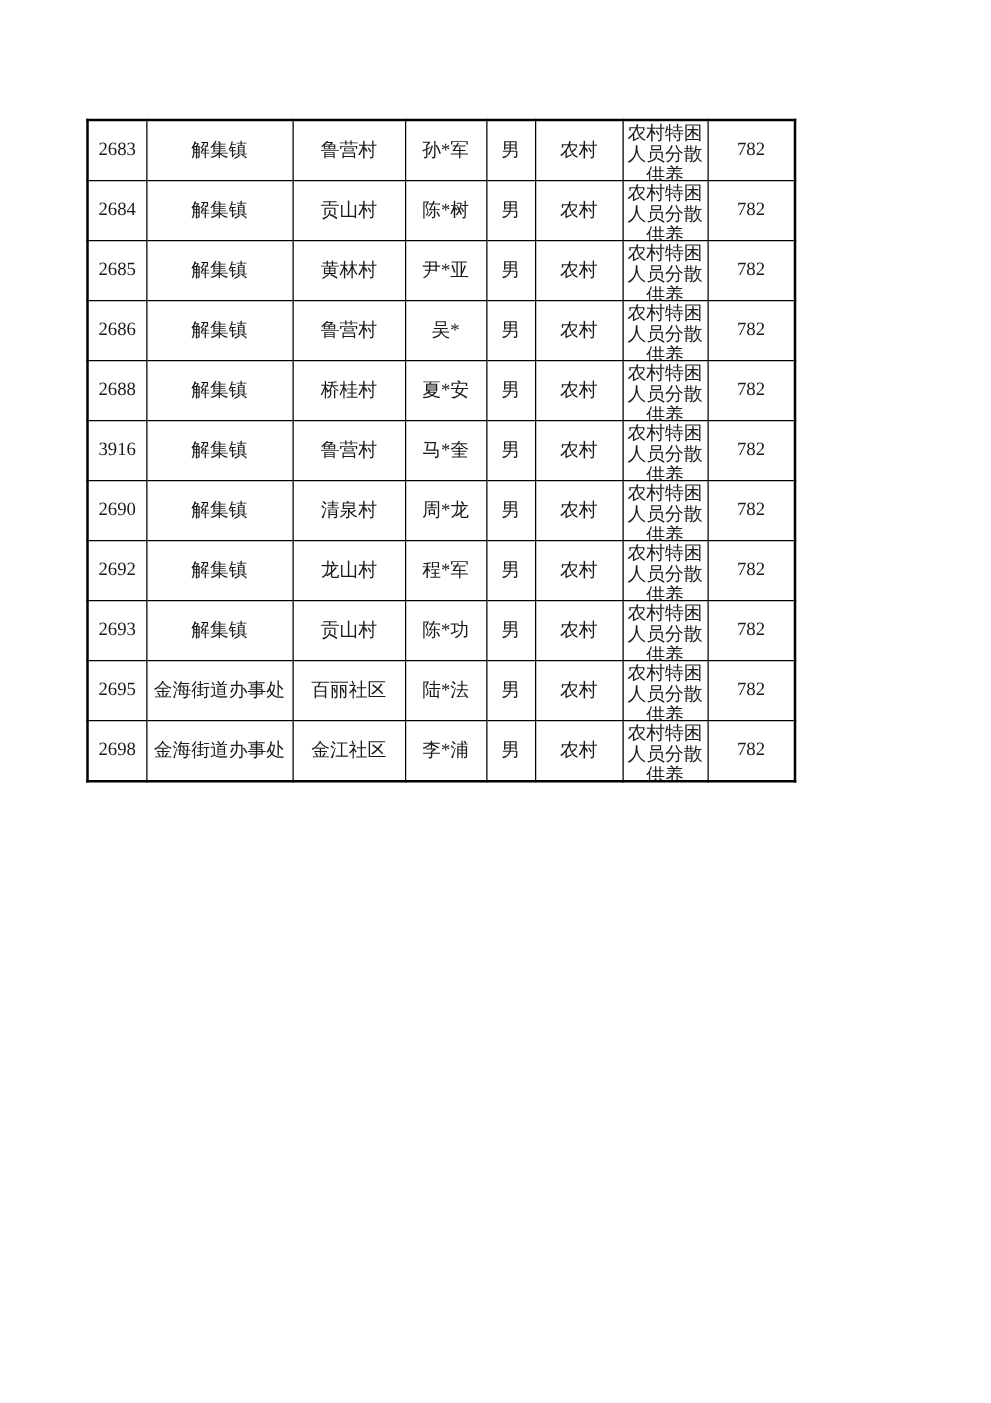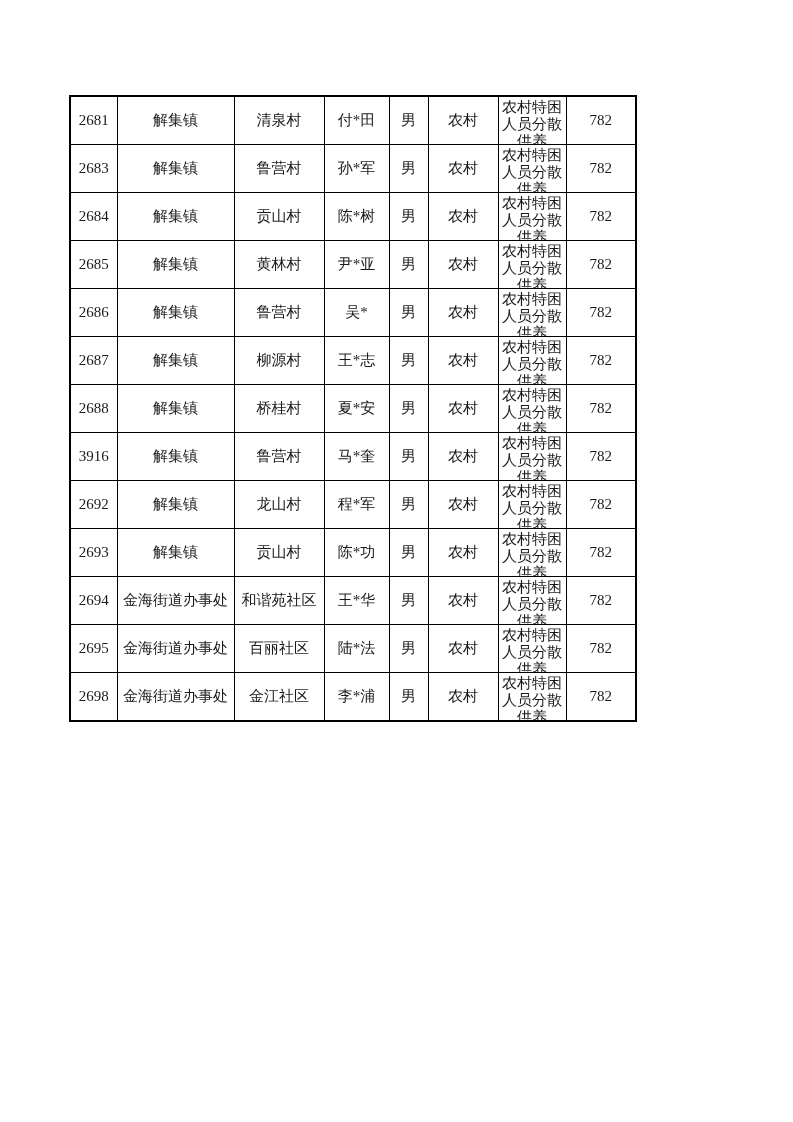--- a/index.html
+++ b/index.html
@@ -54,32 +54,20 @@
       <col style="width:117px">
       <col style="width:90px">
       <col style="width:65px">
       <col style="width:39px">
       <col style="width:70px">
       <col style="width:68px">
       <col style="width:70px">
     </colgroup>
     <tbody>
         <tr>
-          <td class="cell-seq">2681</td>
-          <td class="cell-town">解集镇</td>
-          <td class="cell-village">清泉村</td>
-          <td class="cell-name">付*田</td>
-          <td class="cell-gender">男</td>
-          <td class="cell-area">农村</td>
-          <td class="cell-category">
-            <div class="cat">农村特困人员分散供养</div>
-          </td>
-          <td class="cell-amount">782</td>
-        </tr>
-        <tr>
           <td class="cell-seq">2683</td>
           <td class="cell-town">解集镇</td>
           <td class="cell-village">鲁营村</td>
           <td class="cell-name">孙*军</td>
           <td class="cell-gender">男</td>
           <td class="cell-area">农村</td>
           <td class="cell-category">
             <div class="cat">农村特困人员分散供养</div>
           </td>
           <td class="cell-amount">782</td>
@@ -114,32 +102,20 @@
           <td class="cell-village">鲁营村</td>
           <td class="cell-name">吴*</td>
           <td class="cell-gender">男</td>
           <td class="cell-area">农村</td>
           <td class="cell-category">
             <div class="cat">农村特困人员分散供养</div>
           </td>
           <td class="cell-amount">782</td>
         </tr>
         <tr>
-          <td class="cell-seq">2687</td>
-          <td class="cell-town">解集镇</td>
-          <td class="cell-village">柳源村</td>
-          <td class="cell-name">王*志</td>
-          <td class="cell-gender">男</td>
-          <td class="cell-area">农村</td>
-          <td class="cell-category">
-            <div class="cat">农村特困人员分散供养</div>
-          </td>
-          <td class="cell-amount">782</td>
-        </tr>
-        <tr>
           <td class="cell-seq">2688</td>
           <td class="cell-town">解集镇</td>
           <td class="cell-village">桥桂村</td>
           <td class="cell-name">夏*安</td>
           <td class="cell-gender">男</td>
           <td class="cell-area">农村</td>
           <td class="cell-category">
             <div class="cat">农村特困人员分散供养</div>
           </td>
           <td class="cell-amount">782</td>
@@ -150,48 +126,48 @@
           <td class="cell-village">鲁营村</td>
           <td class="cell-name">马*奎</td>
           <td class="cell-gender">男</td>
           <td class="cell-area">农村</td>
           <td class="cell-category">
             <div class="cat">农村特困人员分散供养</div>
           </td>
           <td class="cell-amount">782</td>
         </tr>
         <tr>
+          <td class="cell-seq">2690</td>
+          <td class="cell-town">解集镇</td>
+          <td class="cell-village">清泉村</td>
+          <td class="cell-name">周*龙</td>
+          <td class="cell-gender">男</td>
+          <td class="cell-area">农村</td>
+          <td class="cell-category">
+            <div class="cat">农村特困人员分散供养</div>
+          </td>
+          <td class="cell-amount">782</td>
+        </tr>
+        <tr>
           <td class="cell-seq">2692</td>
           <td class="cell-town">解集镇</td>
           <td class="cell-village">龙山村</td>
           <td class="cell-name">程*军</td>
           <td class="cell-gender">男</td>
           <td class="cell-area">农村</td>
           <td class="cell-category">
             <div class="cat">农村特困人员分散供养</div>
           </td>
           <td class="cell-amount">782</td>
         </tr>
         <tr>
           <td class="cell-seq">2693</td>
           <td class="cell-town">解集镇</td>
           <td class="cell-village">贡山村</td>
           <td class="cell-name">陈*功</td>
-          <td class="cell-gender">男</td>
-          <td class="cell-area">农村</td>
-          <td class="cell-category">
-            <div class="cat">农村特困人员分散供养</div>
-          </td>
-          <td class="cell-amount">782</td>
-        </tr>
-        <tr>
-          <td class="cell-seq">2694</td>
-          <td class="cell-town">金海街道办事处</td>
-          <td class="cell-village">和谐苑社区</td>
-          <td class="cell-name">王*华</td>
           <td class="cell-gender">男</td>
           <td class="cell-area">农村</td>
           <td class="cell-category">
             <div class="cat">农村特困人员分散供养</div>
           </td>
           <td class="cell-amount">782</td>
         </tr>
         <tr>
           <td class="cell-seq">2695</td>
           <td class="cell-town">金海街道办事处</td>

